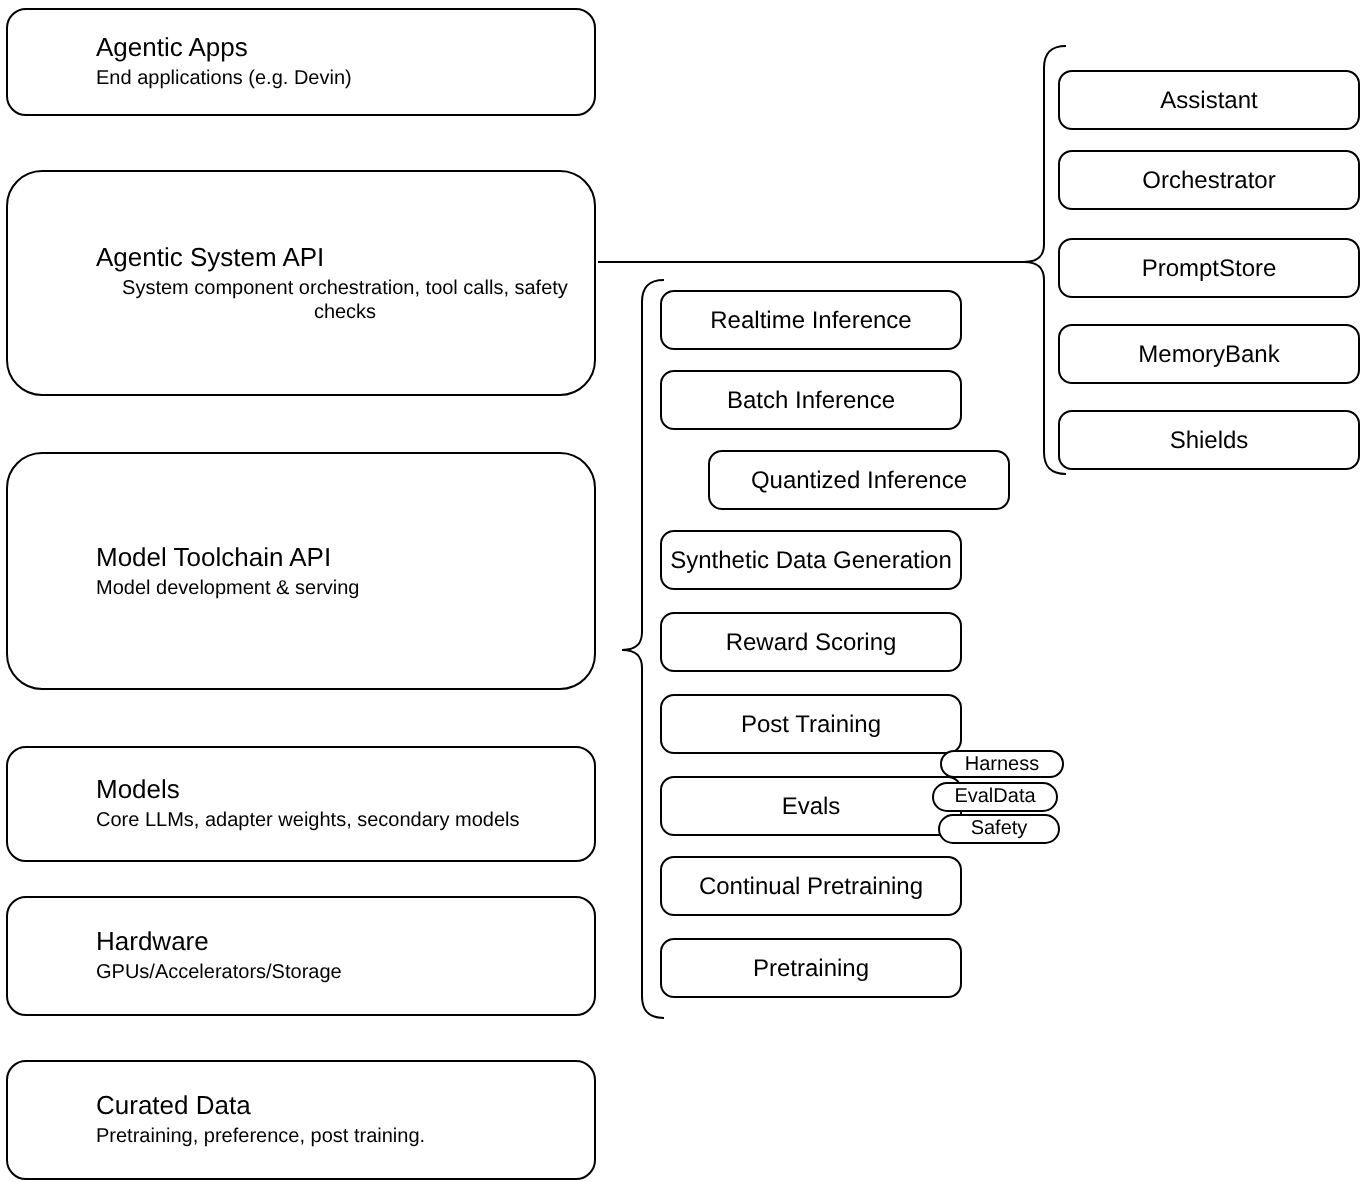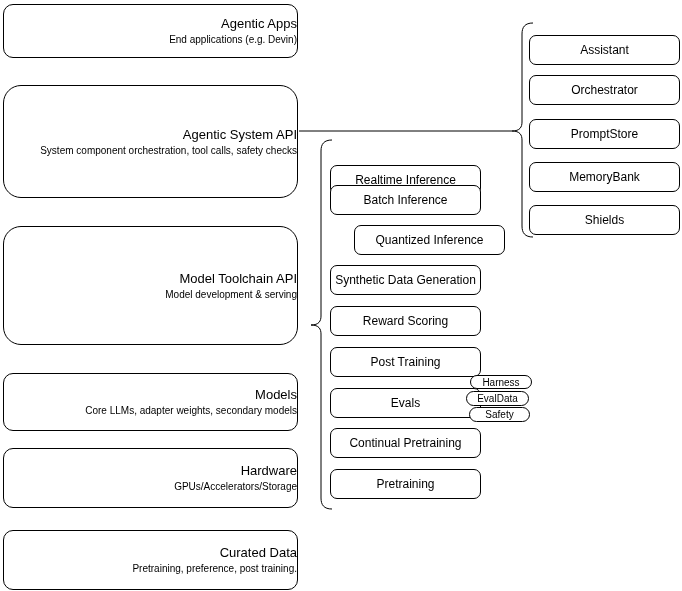--- a/index.html
+++ b/index.html
@@ -18,23 +18,24 @@
     width: 682px; height: 591px;
     pointer-events: none;
   }
   .node {
     position: absolute;
     box-sizing: border-box;
     background: #ffffff;
     border: 1px solid #000000;
     display: flex;
     flex-direction: column;
-    align-items: flex-end;
+    align-items: flex-start;
     justify-content: center;
     text-align: center;
+    padding-left: 44px;
   }
   .node .title { font-size: 13px; line-height: 15px; }
   .node .subtitle { font-size: 10px; line-height: 12px; margin-top: 3px; }
   .mini {
     position: absolute;
     box-sizing: border-box;
     left: 330px;
     width: 151px;
     height: 30px;
     background: #ffffff;
@@ -108,21 +109,21 @@
   <div class="node" style="left:3px; top:448px; width:295px; height:60px; border-radius:10px;">
     <div class="title">Hardware</div>
     <div class="subtitle">GPUs/Accelerators/Storage</div>
   </div>
 
   <div class="node" style="left:3px; top:530px; width:295px; height:60px; border-radius:10px;">
     <div class="title">Curated Data</div>
     <div class="subtitle">Pretraining, preference, post training.</div>
   </div>
 
-  <div class="mini" style="top:145px;margin-top:20px;">Realtime Inference</div>
+  <div class="mini" style="top:145px;">Realtime Inference</div>
   <div class="mini" style="top:185px;">Batch Inference</div>
   <div class="mini" style="top:225px;margin-left:24px;">Quantized Inference</div>
   <div class="mini" style="top:306px;">Reward Scoring</div>
   <div class="mini" style="top:265px;">Synthetic Data Generation</div>
   <div class="mini" style="top:347px;">Post Training</div>
   <div class="mini" style="top:388px;">Evals</div>
   <div class="mini" style="top:428px;">Continual Pretraining</div>
   <div class="mini" style="top:469px;">Pretraining</div>
 
   <div class="tag" style="left:470px; top:375px; width:62px; height:14px;">Harness</div>

